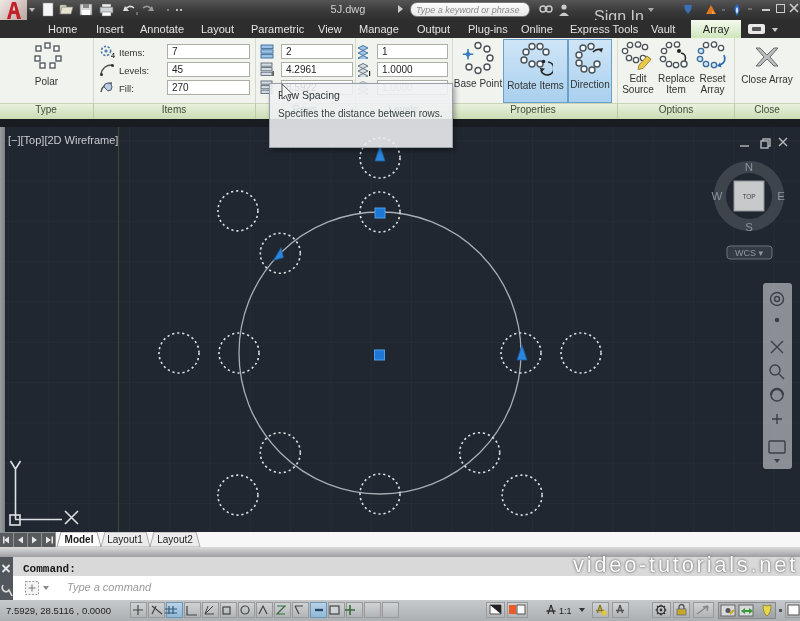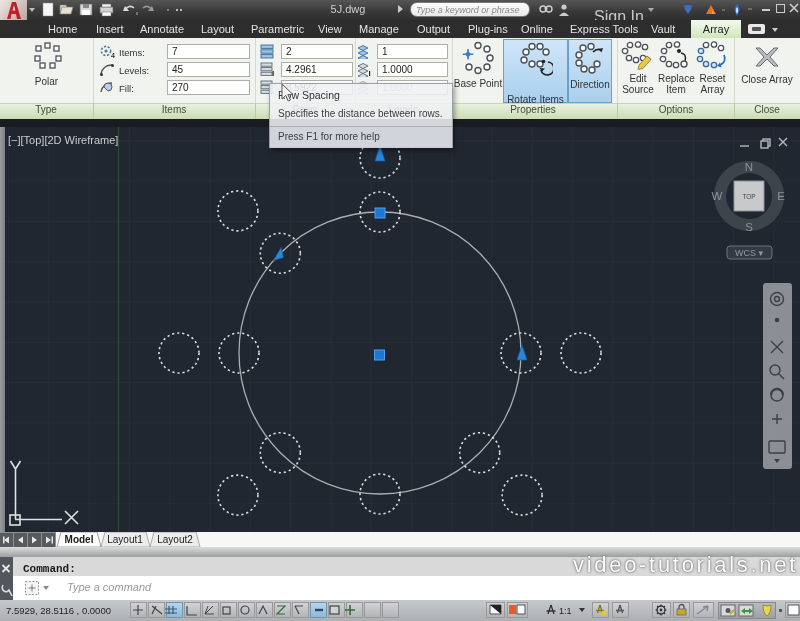--- a/index.html
+++ b/index.html
@@ -267,21 +267,21 @@
         <circle cx="27" cy="10" r="3"></circle>
         <circle cx="7" cy="10" r="3"></circle>
         <circle cx="5" cy="18" r="3"></circle>
         <circle cx="13" cy="22" r="3"></circle>
         <circle cx="21" cy="22" r="3"></circle>
   </g>
   <circle cx="24.5" cy="19.5" r="1.8" fill="#222"></circle>
   <path d="M29 20 a6.5 6.5 0 1 1 -7 8" fill="none" stroke="#222" stroke-width="1.7"></path>
   <path d="M20.5 26 l2.5 3.5 l3 -3 Z" fill="#222"></path>
  </svg>
- <div style="margin-top:16px;">Rotate Items</div>
+ <div style="margin-top:2px;">Rotate Items</div>
 </div>
 <div class="bigbtn hl abs" style="left:568px;width:44px;">
  <svg width="34" height="34" viewBox="0 0 34 34" style="margin-top:2px;">
   <g fill="#f4f9fd" stroke="#4a5258" stroke-width="1.4">
    <circle cx="10" cy="6" r="3"></circle>
         <circle cx="18" cy="4.5" r="3"></circle>
         <circle cx="6" cy="13" r="3"></circle>
         <circle cx="6" cy="21" r="3"></circle>
         <circle cx="11" cy="27" r="3"></circle>
         <circle cx="19" cy="28" r="3"></circle>
@@ -561,19 +561,16 @@
  </div>
  <div class="abs" style="left:779px;top:9px;width:3px;height:3px;background:#555;"></div>
  <div class="sbtn" style="left:785px;"><svg width="15" height="14" viewBox="0 0 15 14">
         <rect x="2" y="2" width="11" height="10" fill="#fdfdfd" stroke="#555"></rect>
       </svg></div>
 </div>
 
 <div class="abs" id="tooltip">
  <span class="tt1">Row Spacing</span>
  <span class="tt2">Specifies the distance between rows.</span>
- <div class="tt3">
-      <span>Press F1 for more help</span>
-    </div>
 </div>
 <svg class="abs" style="left:281px;top:83px;" width="14" height="21" viewBox="0 0 14 21">
  <path d="M1 1 L1 16 L4.8 12.4 L7.2 18 L9.4 17 L6.9 11.6 L12 11.6 Z" fill="#f4f4f4" stroke="#555" stroke-width="1"></path>
 </svg>
 
 </body></html>

